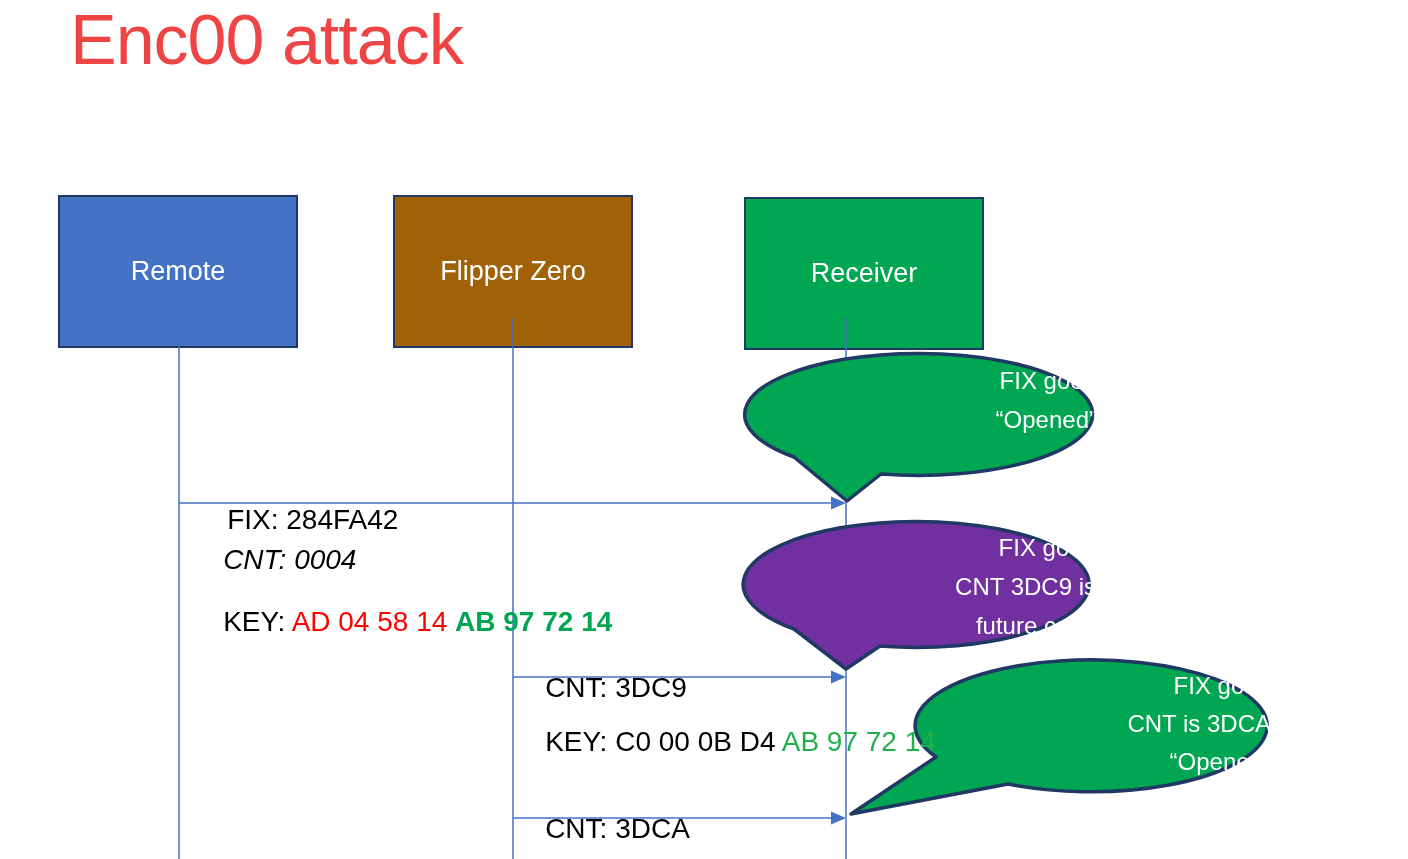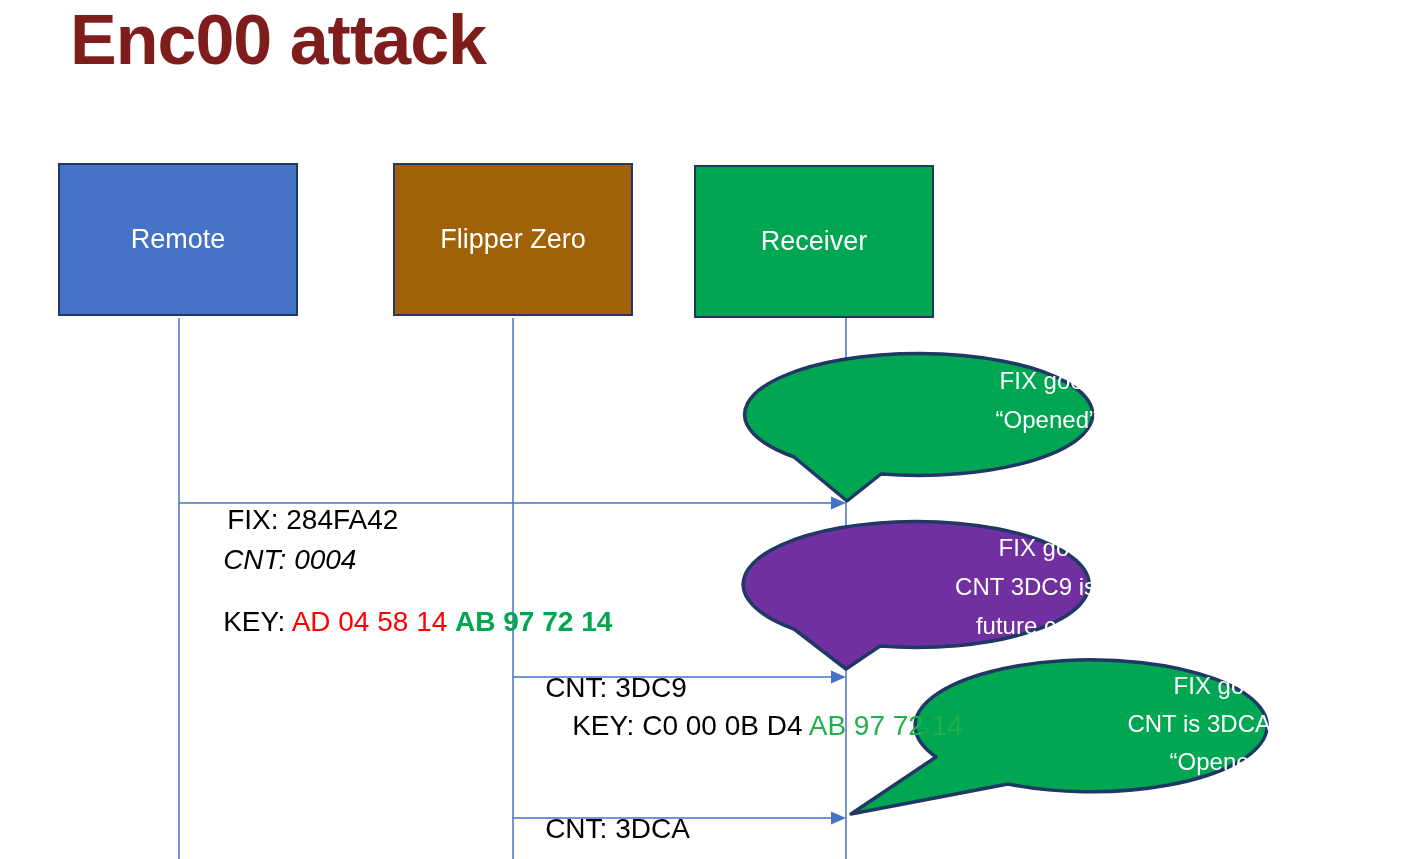--- a/index.html
+++ b/index.html
@@ -5,34 +5,35 @@
   html,body{margin:0;padding:0;background:#ffffff;}
   #stage{
     position:relative;
     width:1408px;height:859px;
     overflow:hidden;
     background:#ffffff;
     font-family:"Liberation Sans", sans-serif;
   }
   .slide-title{
     position:absolute;left:70px;top:0px;
-    font-size:70px;font-weight:700;color:#7f1d1d;
+    font-size:70px;font-weight:400;color:#ef4444;
     letter-spacing:-1px;white-space:nowrap;
   }
   .actor-box{
     position:absolute;
     width:240px;height:153px;
     border:2.5px solid #1F3864;
     display:flex;align-items:center;justify-content:center;
     color:#ffffff;font-size:27px;
     box-sizing:border-box;
+    margin-top:32px;
   }
   .actor-remote{left:58px;top:163px;background:#4472C4;}
   .actor-flipper{left:393px;top:163px;background:#a16207;}
-  .actor-receiver{left:694px;top:165px;background:#00A651;}
+  .actor-receiver{left:744px;top:165px;background:#00A651;}
   #diagram-svg{position:absolute;left:0;top:0;}
   .msg-label{
     position:absolute;
     font-size:28px;line-height:33px;color:#000000;
     white-space:pre;
   }
   .key-red{color:#FF0000;}
   .key-green-bold{color:#00A651;font-weight:700;}
   .key-green{color:#21B14C;}
   .callout-text{
@@ -85,21 +86,21 @@
   <div class="msg-label" style="left:192px;top:510px;font-style:italic;">
     <span>CNT: 0004</span>
   </div>
   <div class="msg-label" style="left:192px;top:572px;">
     <span>KEY: </span><span class="key-red">AD 04 58 14 </span><span class="key-green-bold">AB 97 72 14</span>
   </div>
 
   <div class="msg-label" style="left:514px;top:638px;">
     <span>CNT: 3DC9</span>
   </div>
-  <div class="msg-label" style="left:514px;top:676px;padding-left:27px;">
+  <div class="msg-label" style="left:514px;top:692px;">
     <span>KEY: C0 00 0B D4 </span><span class="key-green">AB 97 72 14</span>
   </div>
 
   <div class="msg-label" style="left:514px;top:779px;">
     <span>CNT: 3DCA</span>
   </div>
   <div class="msg-label" style="left:514px;top:820px;">
     <span>KEY: C0 02 8A 33 </span><span class="key-green">AB 97 72 14</span>
   </div>
 

